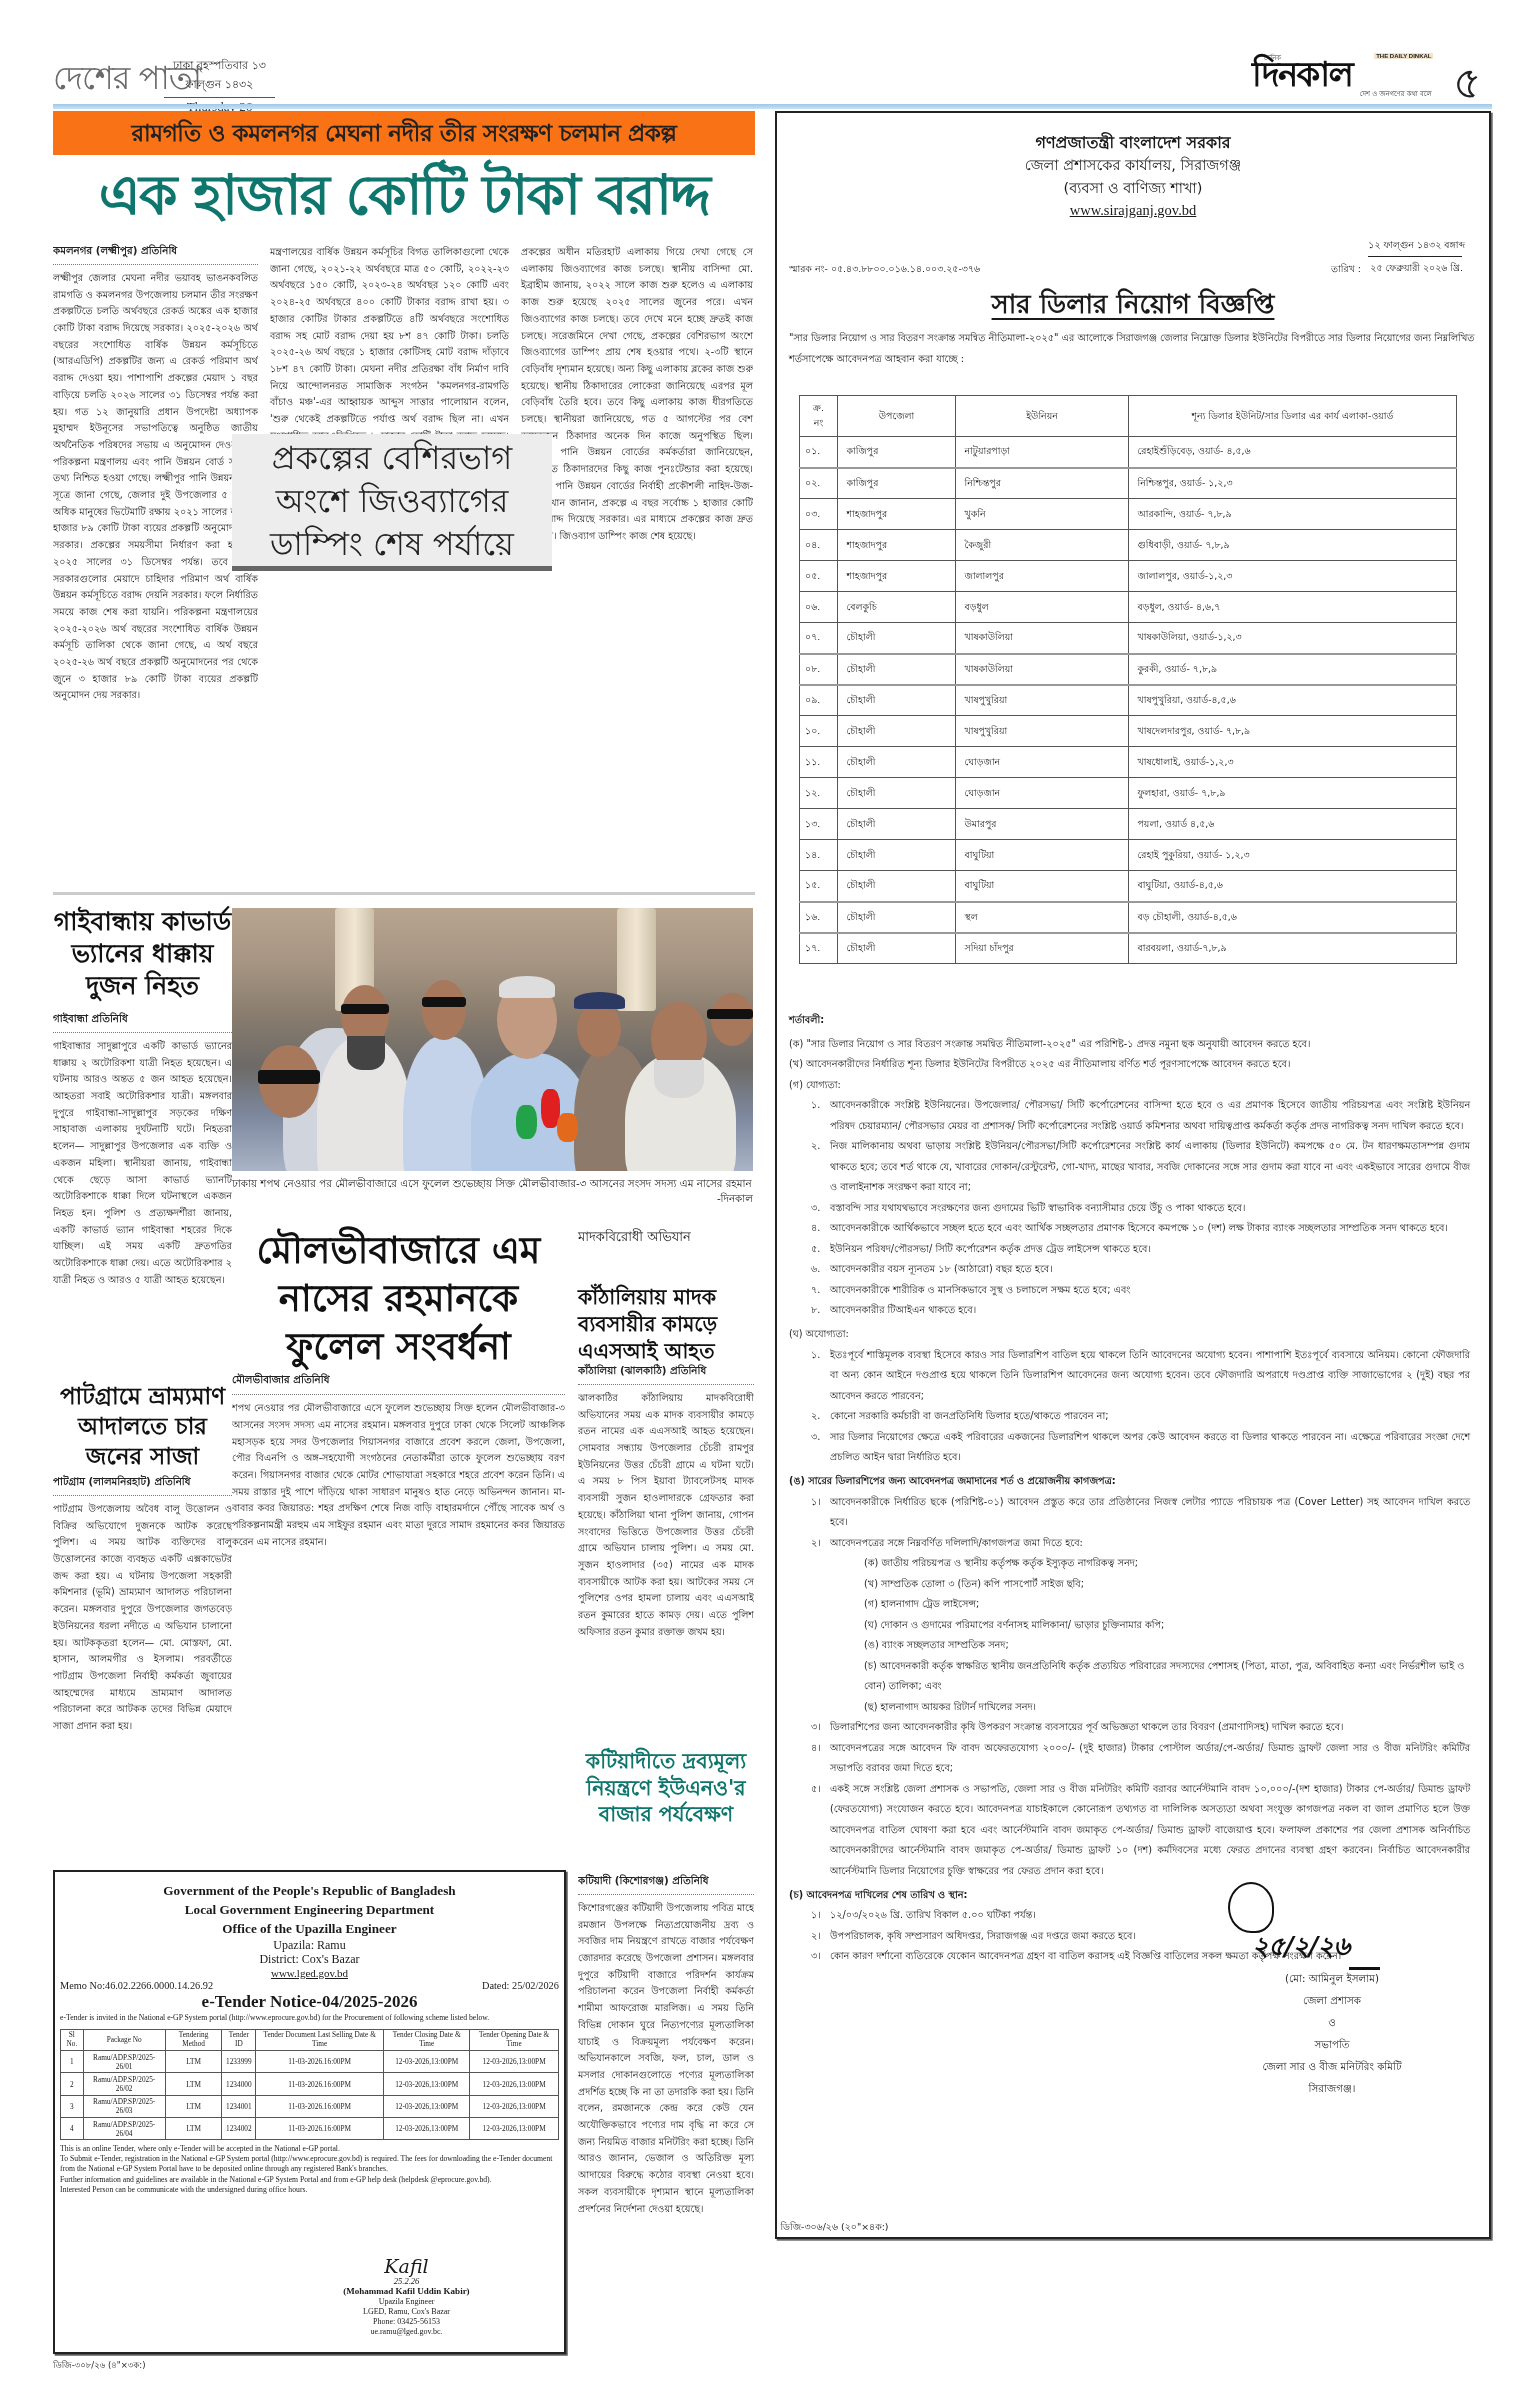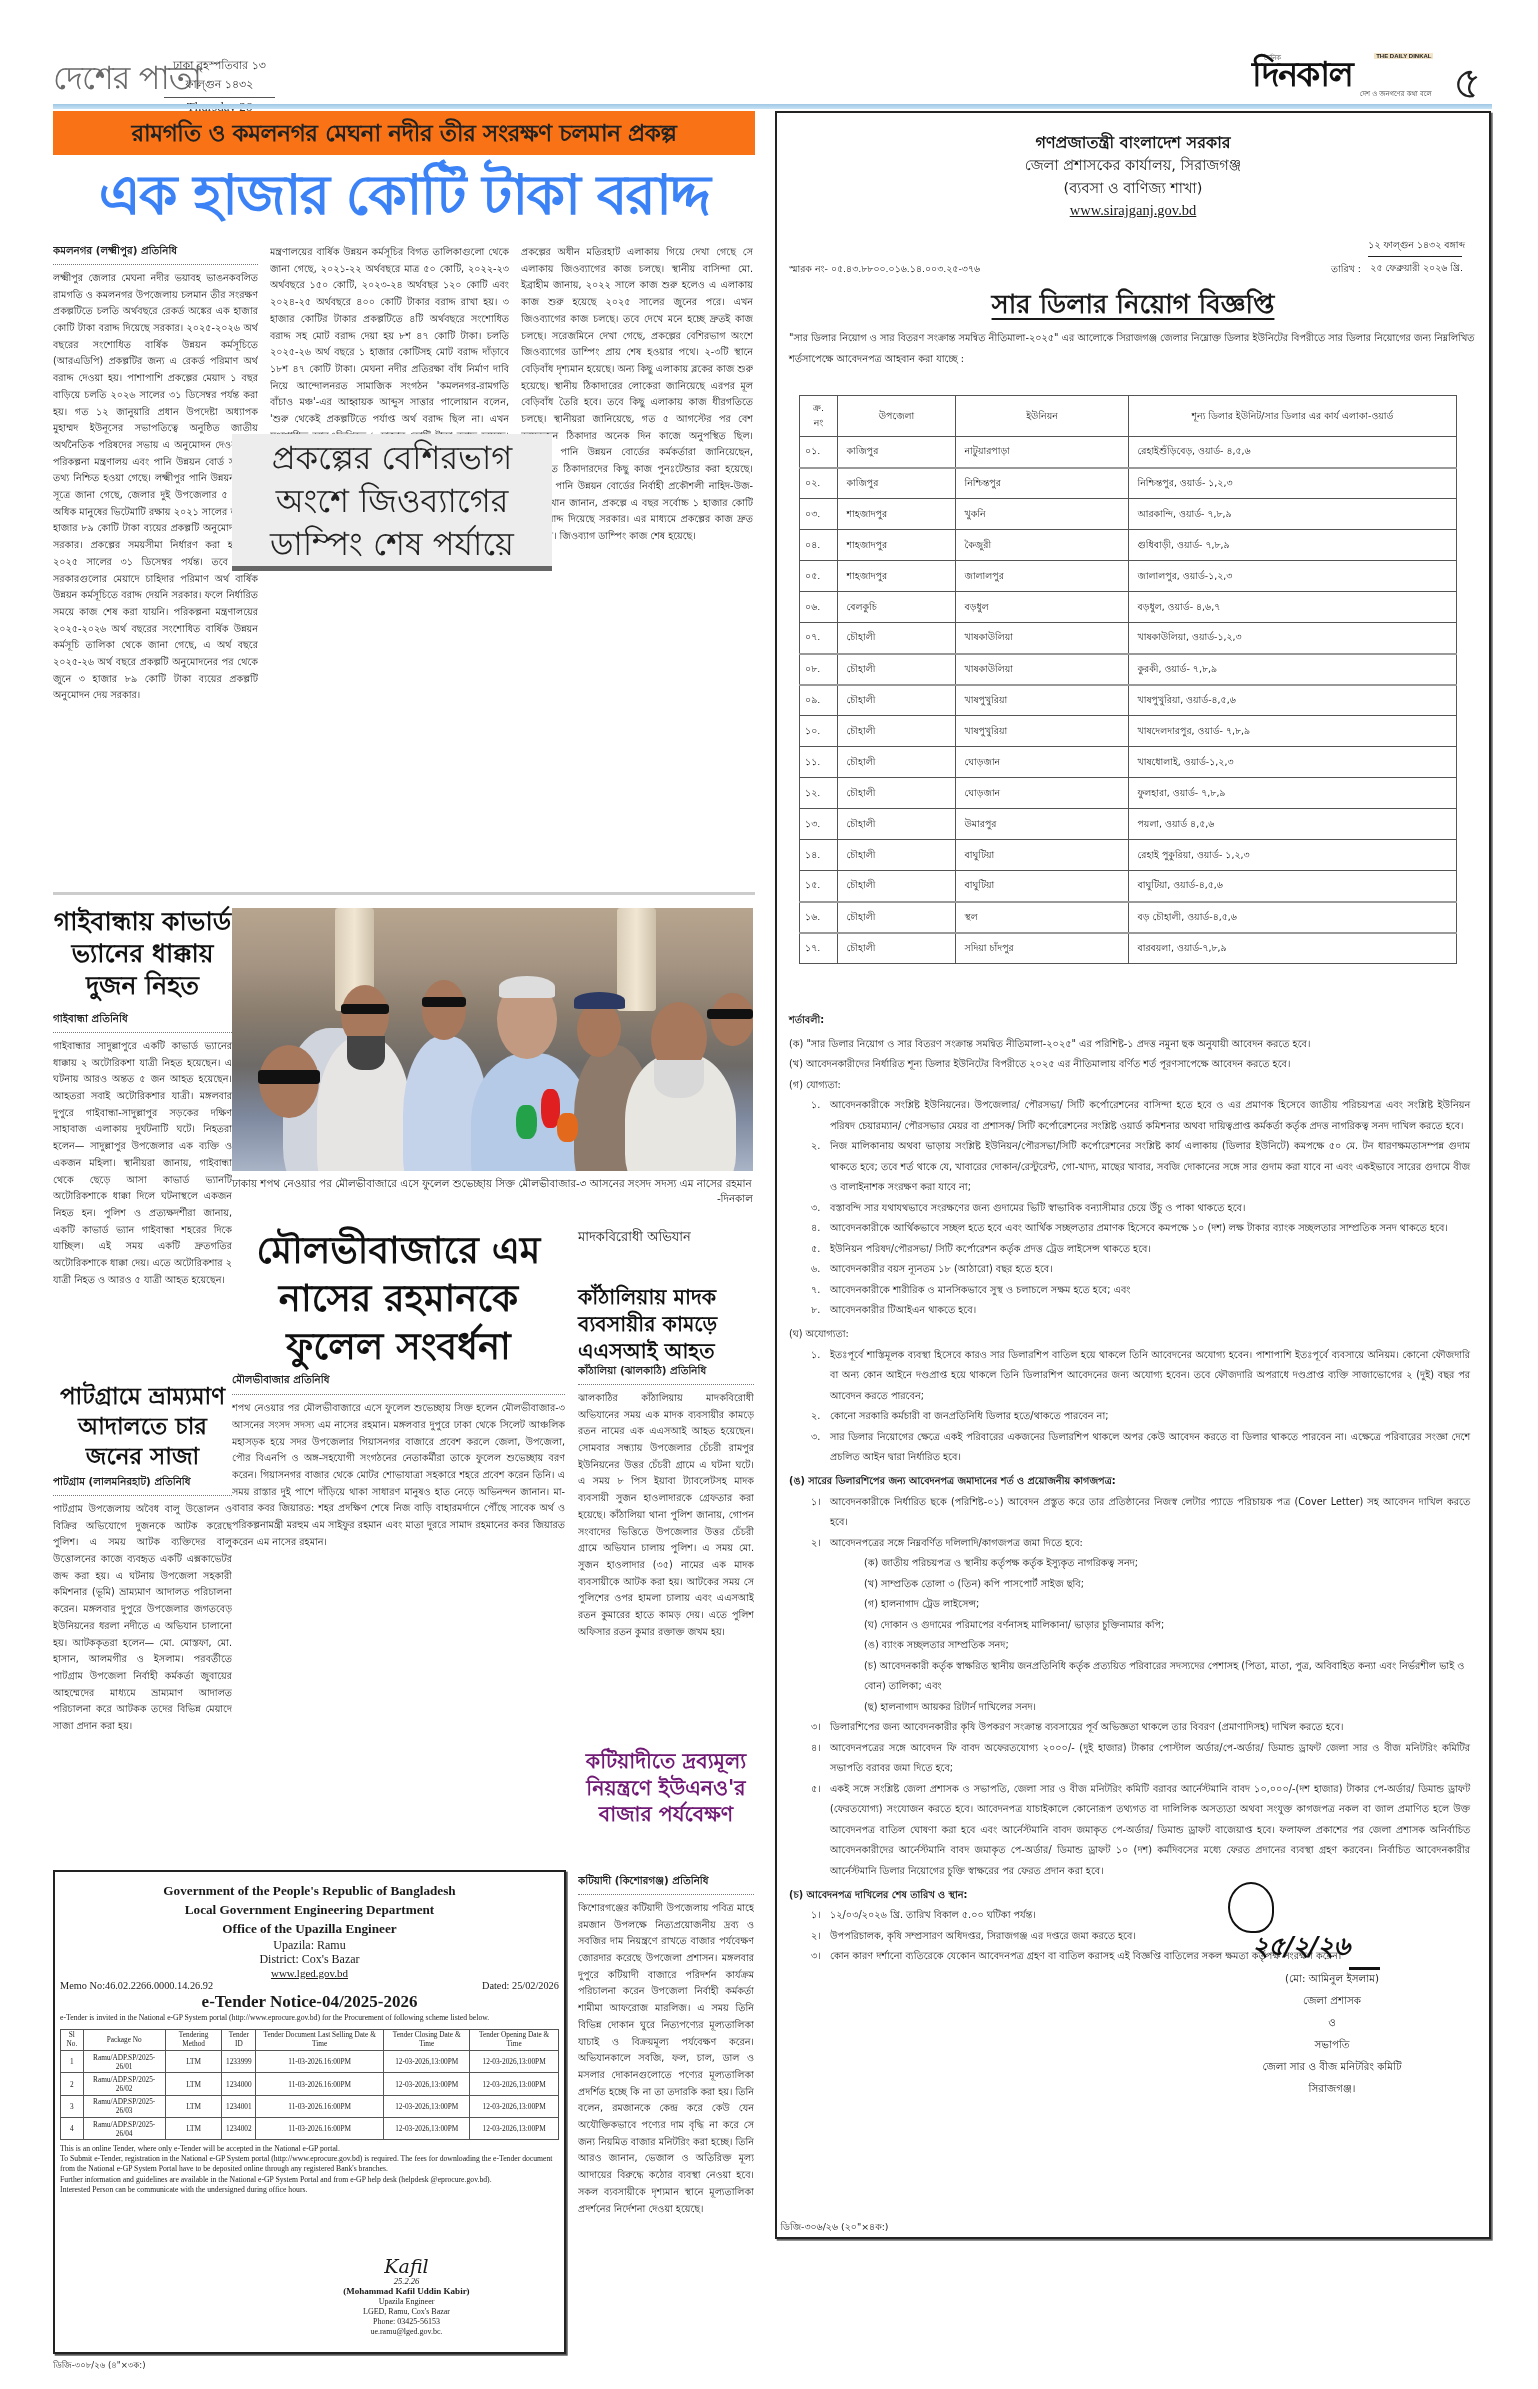--- a/index.html
+++ b/index.html
@@ -15,21 +15,21 @@
   #logo { left: 1252px; top: 50px; width: 188px; height: 50px; }
   #logo-top { position: absolute; left: 12px; top: 1.7px; font-size: 6.8px; color: #444; }
   #logo-en { position: absolute; right: 6.8px; top: 2.6px; font-size: 6px; font-weight: 700; color: #222; background: #f3e3c8; padding: 0 1.7px; font-family: "Liberation Sans", sans-serif; }
   #logo-main { position: absolute; left: 0; top: 5.1px; font-size: 34px; font-weight: 900; color: #111; letter-spacing: -1.7px; line-height: 38px; }
   #logo-tag { position: absolute; right: 8.5px; bottom: 0; font-size: 6.8px; color: #333; }
   #page-number { left: 1453px; top: 50px; font-size: 44px; color: #222; font-family: "DejaVu Serif", serif; }
   #blue-rule { left: 53px; top: 104px; width: 1439px; height: 5.1px; background: linear-gradient(#9ec8e6, #c8e2f4); }
 
   
   #kicker { left: 53px; top: 111px; width: 702px; height: 44px; background: #f97316; font-size: 23px; font-weight: 700; color: #222; text-align: center; line-height: 44px; letter-spacing: -0.4px; }
-  #lead-headline { left: 53px; top: 161px; width: 702px; font-size: 55px; font-weight: 900; text-align: center; line-height: 68px; letter-spacing: -1.7px; color: #3b82f6; }
+  #lead-headline { left: 53px; top: 161px; width: 702px; font-size: 55px; font-weight: 900; text-align: center; line-height: 68px; letter-spacing: -1.7px; color: #0f766e; }
   .byline { font-size: 10.3px; font-weight: 700; color: #222; padding-bottom: 5.1px; border-bottom: 0.9px dotted #777; margin-bottom: 5.1px; }
   .col { font-size: 9.6px; line-height: 16.7px; text-align: justify; color: #222; overflow: hidden; }
   #lead-col1 { left: 53px; top: 242px; width: 205px; height: 641px; }
   #lead-col2 { left: 270px; top: 244px; width: 239px; height: 641px; }
   #lead-col3 { left: 521px; top: 244px; width: 232px; height: 641px; }
   #pull-quote { left: 232px; top: 434px; width: 320px; height: 137px; background: #ededed; border-bottom: 5.1px solid #666; z-index: 2; font-size: 32px; line-height: 43px; text-align: center; color: #222; padding-top: 3.4px; }
   #lead-end-rule { left: 53px; top: 892px; width: 702px; height: 2.6px; background: #ccc; }
 
   
   #gai-headline { left: 53px; top: 906px; width: 179px; font-size: 25px; font-weight: 700; line-height: 32px; text-align: center; color: #111; }
@@ -54,21 +54,21 @@
   
   #kath-kicker { left: 578px; top: 1227px; width: 176px; font-size: 13px; color: #222; }
   #kath-headline { left: 578px; top: 1284px; width: 176px; font-size: 20.5px; font-weight: 700; line-height: 27px; color: #111; }
   #kath-body { left: 578px; top: 1362px; width: 176px; height: 376px; }
 
   
   #pat-headline { left: 53px; top: 1381px; width: 179px; font-size: 23px; font-weight: 700; line-height: 30px; text-align: center; color: #111; }
   #pat-body { left: 53px; top: 1473px; width: 179px; height: 312px; }
 
   
-  #kat-headline { left: 578px; top: 1748px; width: 176px; font-size: 20.5px; font-weight: 700; line-height: 26.5px; text-align: center; color: #701a75; }
+  #kat-headline { left: 578px; top: 1748px; width: 176px; font-size: 20.5px; font-weight: 700; line-height: 26.5px; text-align: center; color: #0f766e; }
   #kat-body { left: 578px; top: 1872px; width: 176px; height: 479px; }
 
   
   #tender { left: 53px; top: 1870px; width: 513px; height: 484px; border: 2.6px solid #222; box-shadow: 1.7px 1.7px 0 #555; padding: 8.5px 5.1px; font-family: "Liberation Serif", serif; }
   #tender .t-h1 { font-size: 13.2px; font-weight: 700; text-align: center; line-height: 19px; }
   #tender .t-h2 { font-size: 12px; text-align: center; line-height: 14.5px; }
   #tender .t-url { font-size: 11px; text-align: center; text-decoration: underline; }
   #tender .t-memo { display: flex; justify-content: space-between; font-size: 10.3px; margin-top: 1.7px; }
   #tender .t-title { font-size: 17px; font-weight: 700; text-align: center; line-height: 22px; }
   #tender .t-small { font-size: 7.7px; line-height: 10.3px; }

